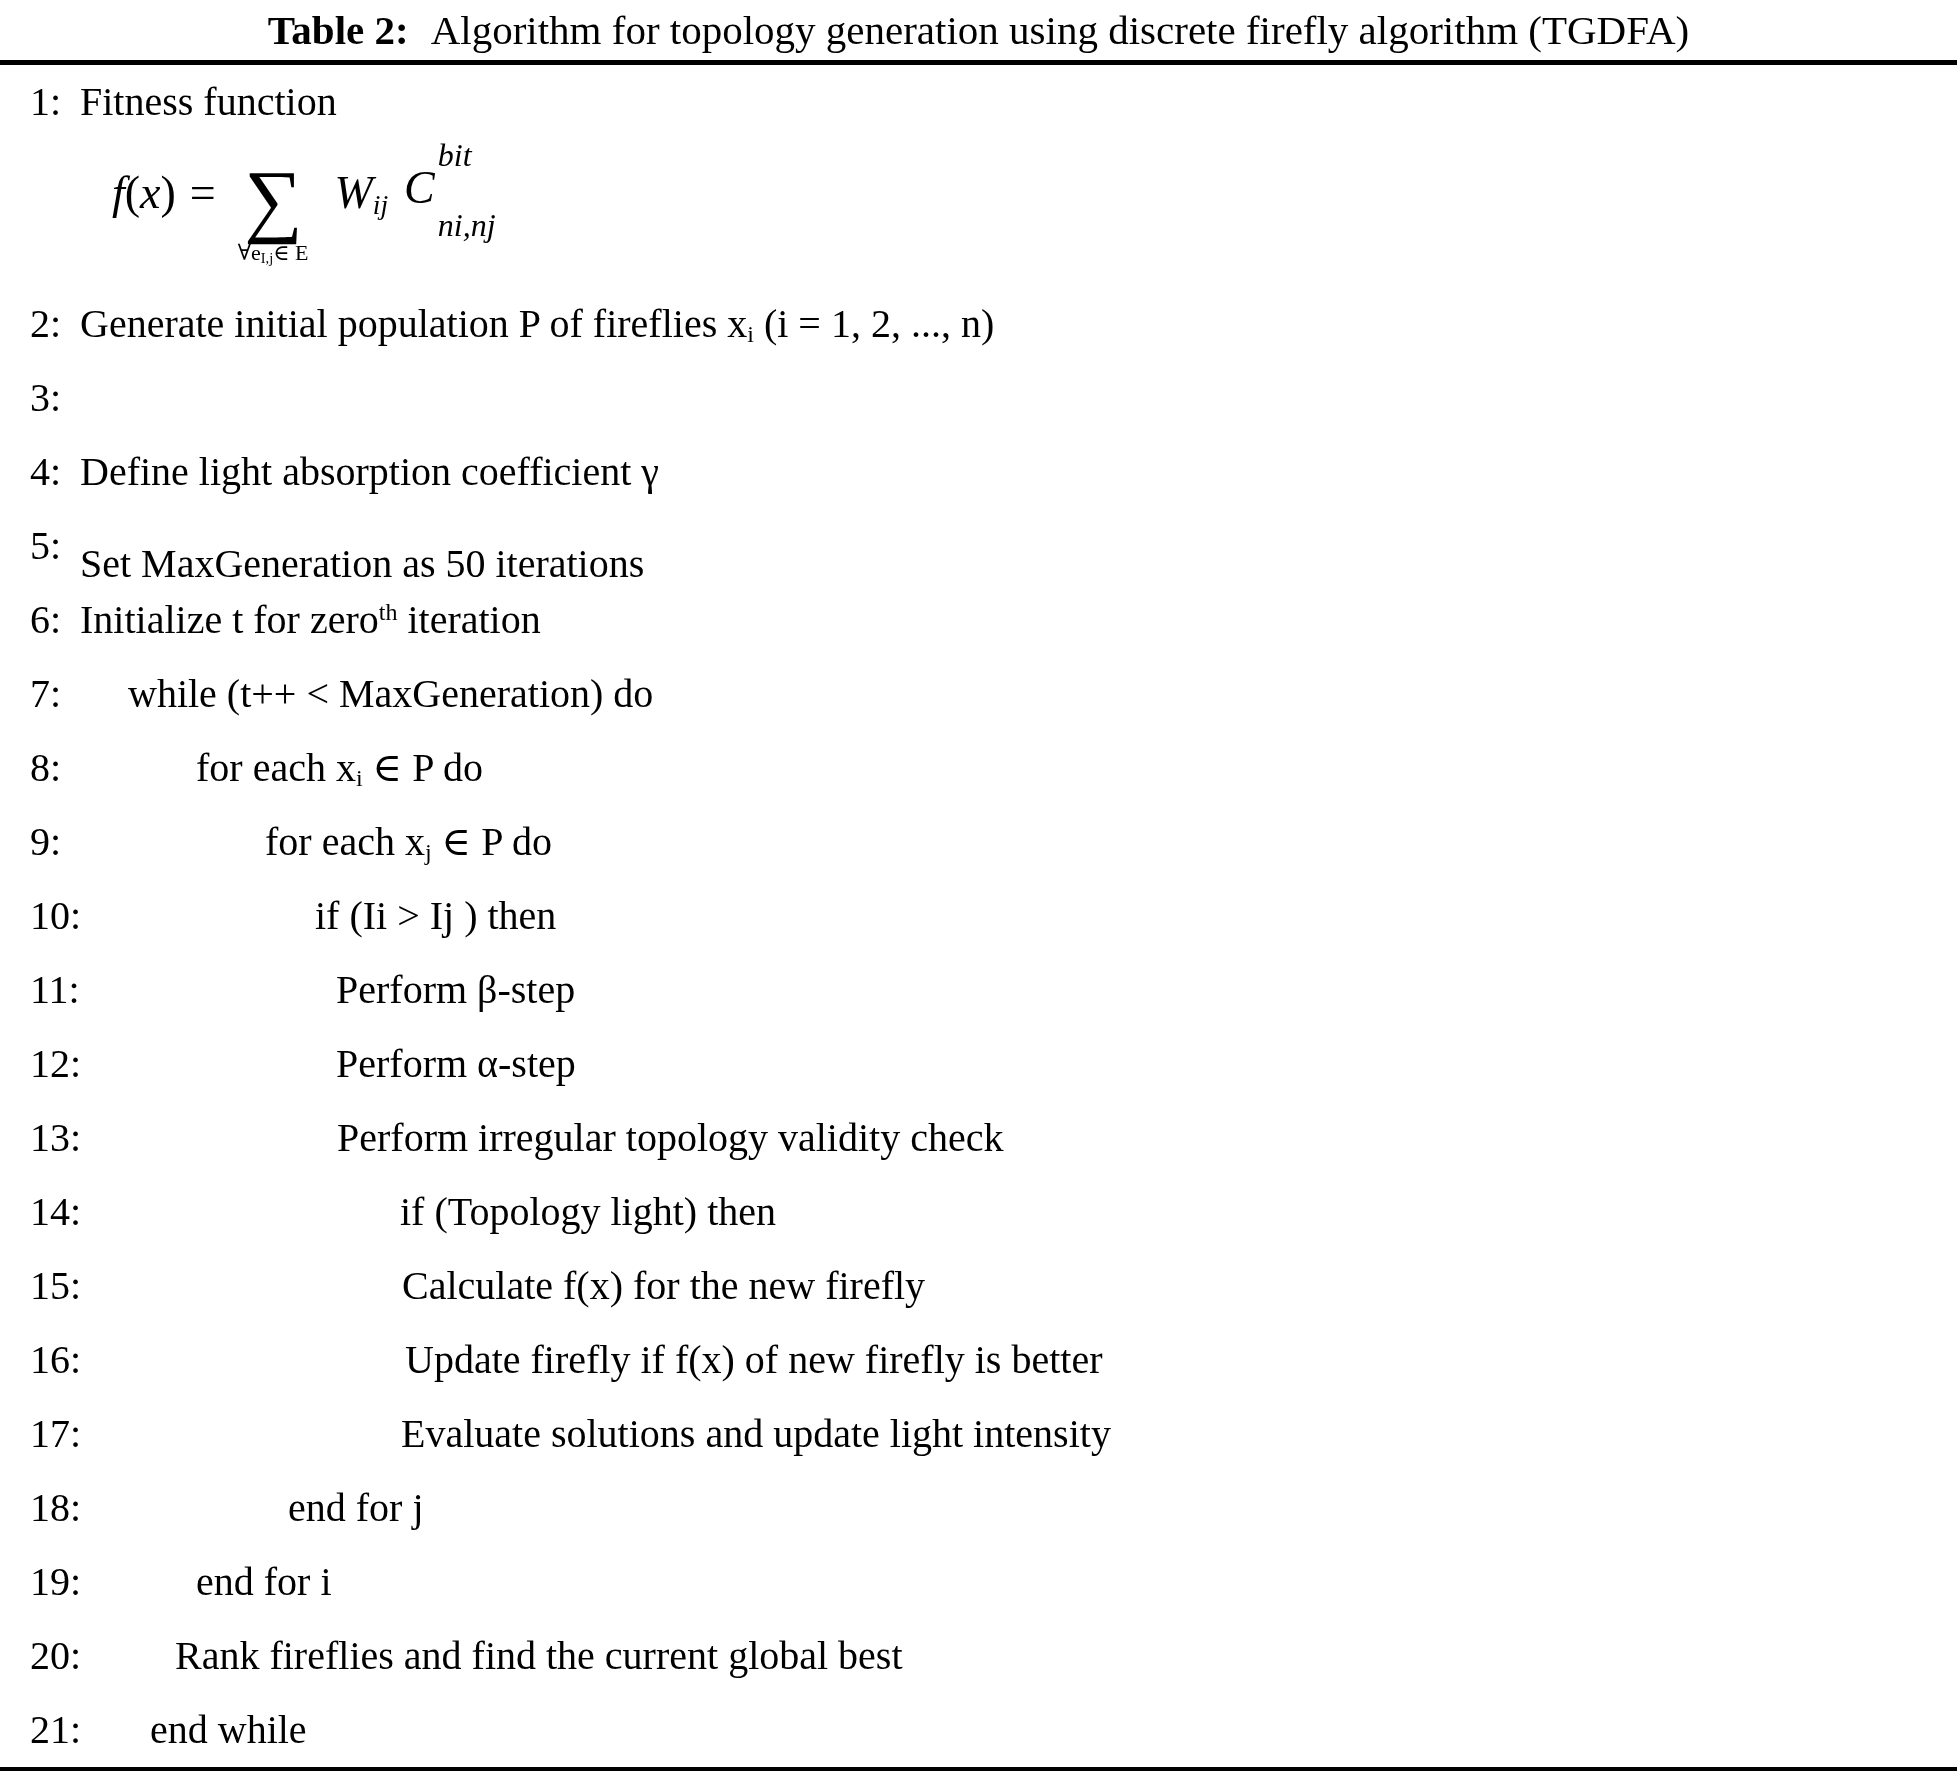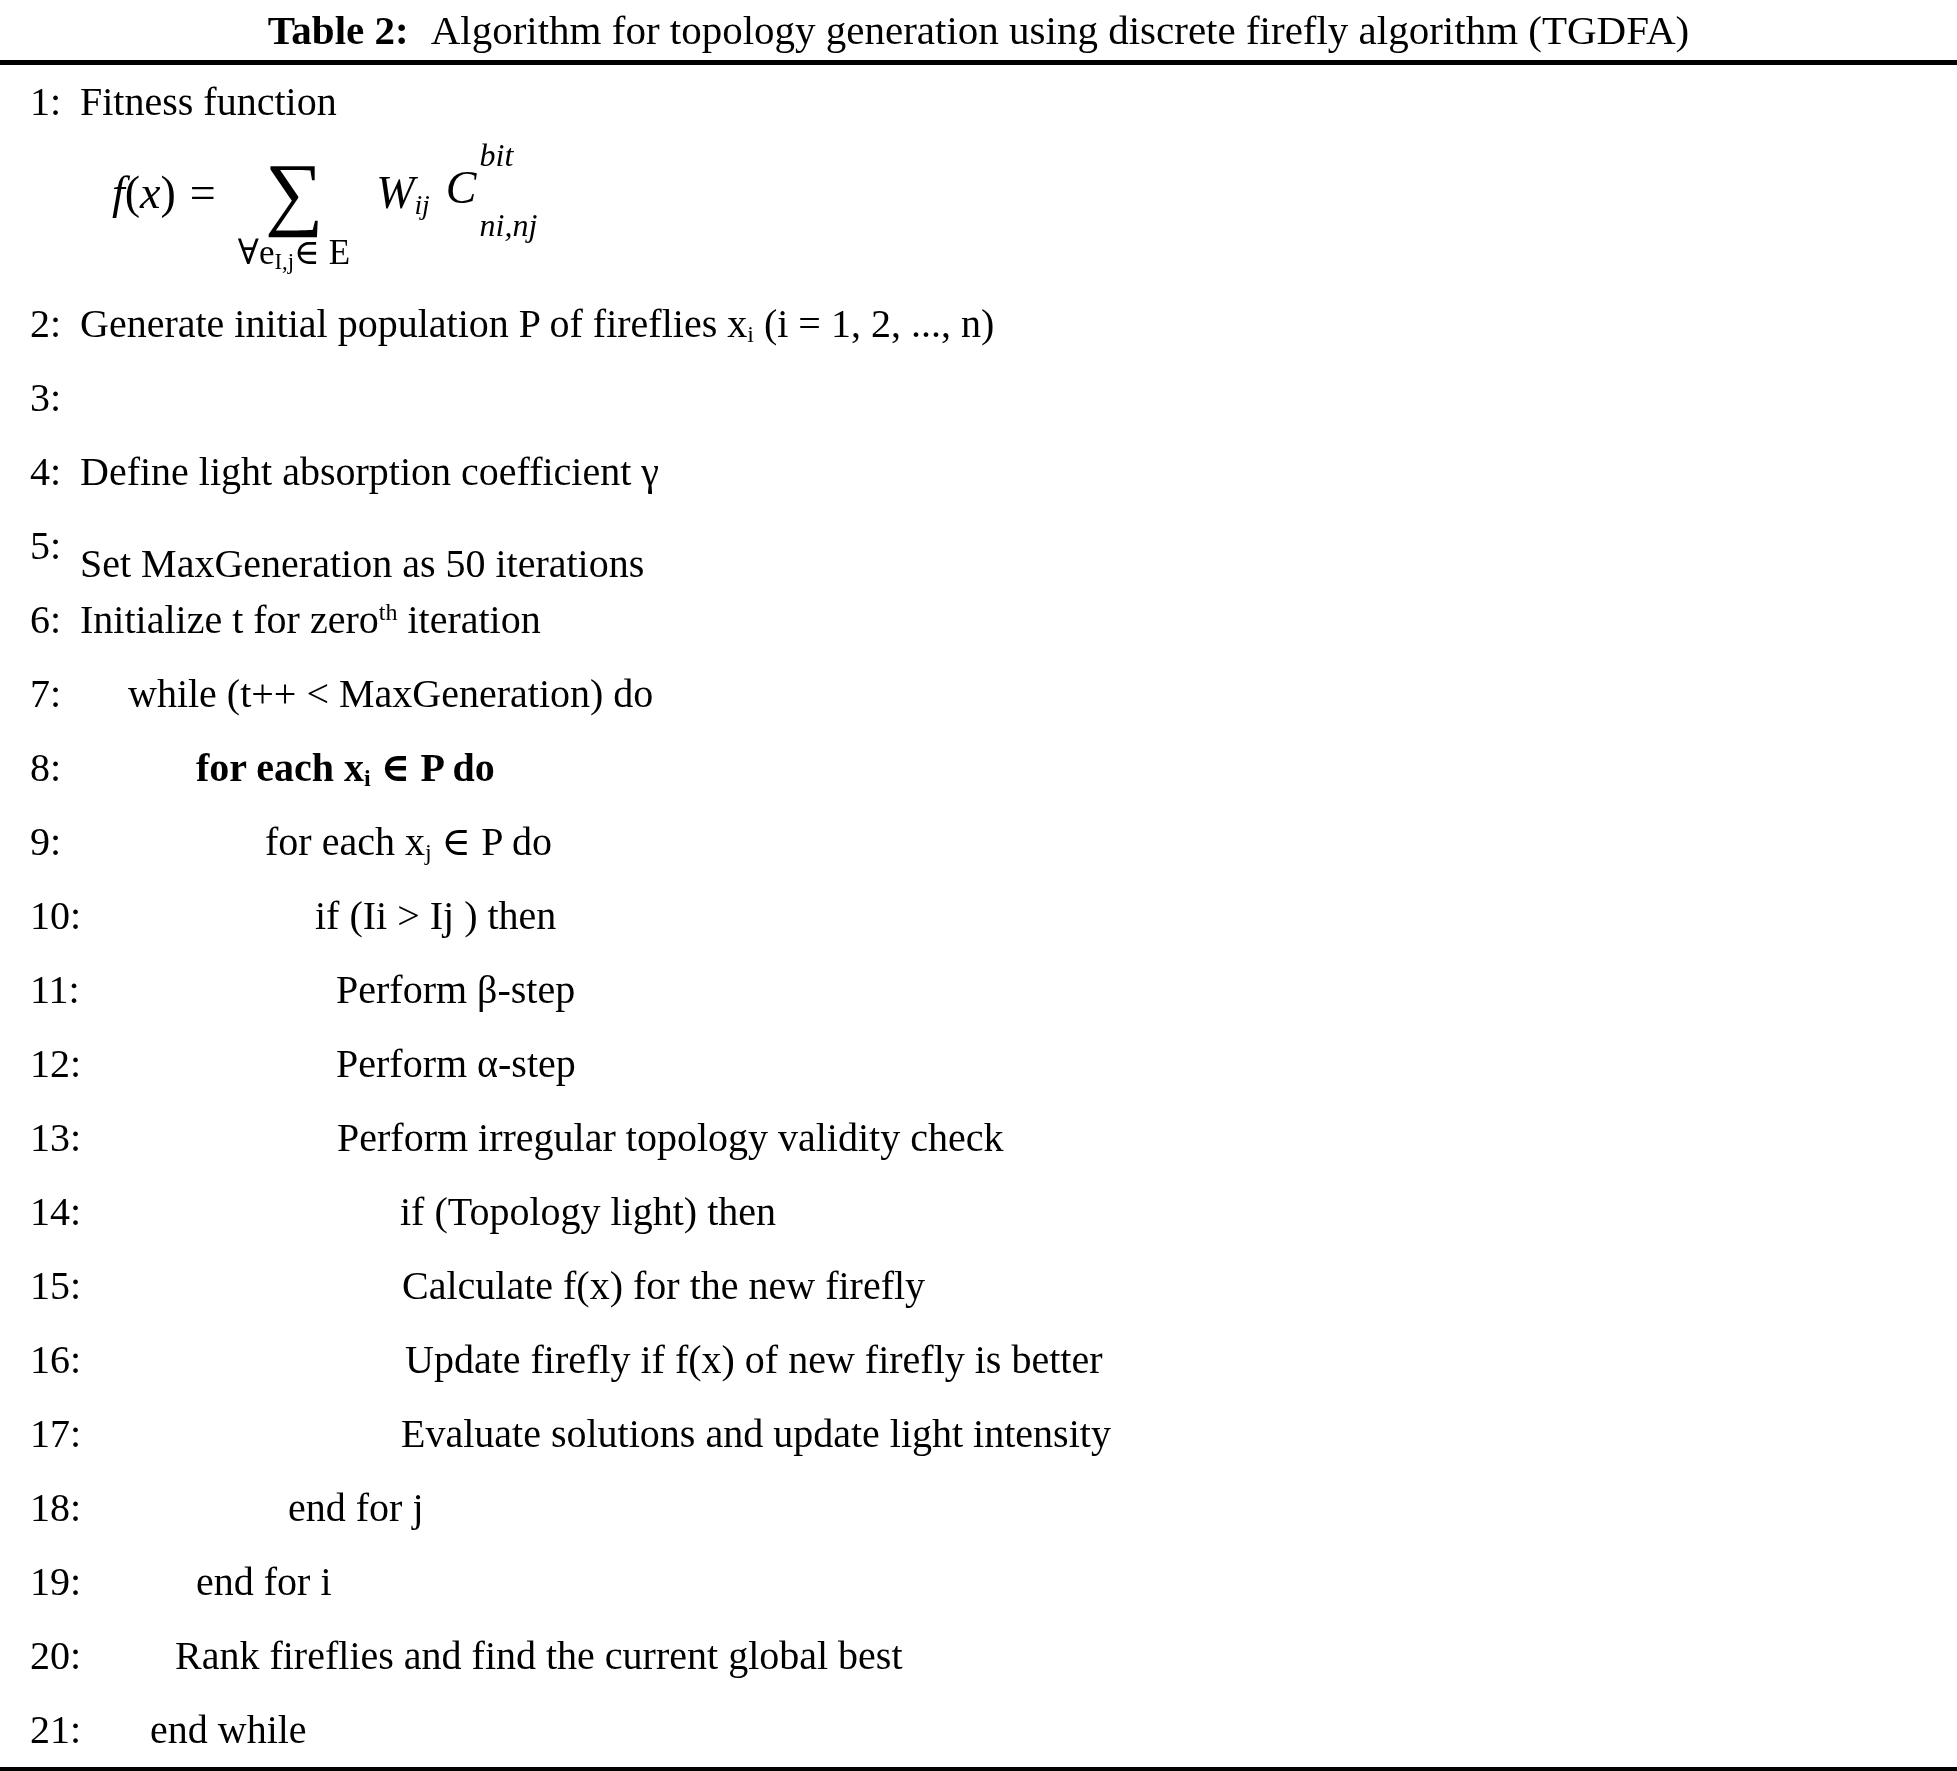--- a/index.html
+++ b/index.html
@@ -91,21 +91,21 @@
     align-items: center;
     margin-left: 22px;
     margin-right: 26px;
   }
   .sigma {
     font-size: 82px;
     line-height: 0.95;
     font-style: normal;
   }
   .limit {
-    font-size: 35px;
+    font-size: 22px;
     line-height: 1.1;
     margin-top: 2px;
     font-style: normal;
   }
   .limit sub { font-size: 0.65em; }
   .term sub { font-style: italic; }
   .term.cterm { margin-left: 16px; }
   .supsub {
     display: inline-flex;
     flex-direction: column;
@@ -173,21 +173,21 @@
         <div class="line">
           <span class="lno">6:</span>
           <span class="ltext" style="margin-left: 80px; font-family: Liberation Serif, serif;"><span>Initialize t for zero</span><sup>th</sup><span> iteration</span></span>
         </div>
         <div class="line">
           <span class="lno">7:</span>
           <span class="ltext" style="margin-left: 128px;"><span>while (t++ &lt; MaxGeneration) do</span></span>
         </div>
         <div class="line">
           <span class="lno">8:</span>
-          <span class="ltext" style="margin-left: 196px; font-weight: bold;"><span>for each x</span><sub>i</sub><span> ∈ P do</span></span>
+          <span class="ltext" style="margin-left: 196px;"><span>for each x</span><sub>i</sub><span> ∈ P do</span></span>
         </div>
         <div class="line">
           <span class="lno">9:</span>
           <span class="ltext" style="margin-left: 265px;"><span>for each x</span><sub>j</sub><span> ∈ P do</span></span>
         </div>
         <div class="line">
           <span class="lno">10:</span>
           <span class="ltext" style="margin-left: 315px;"><span>if (Ii &gt; Ij ) then</span></span>
         </div>
         <div class="line">

